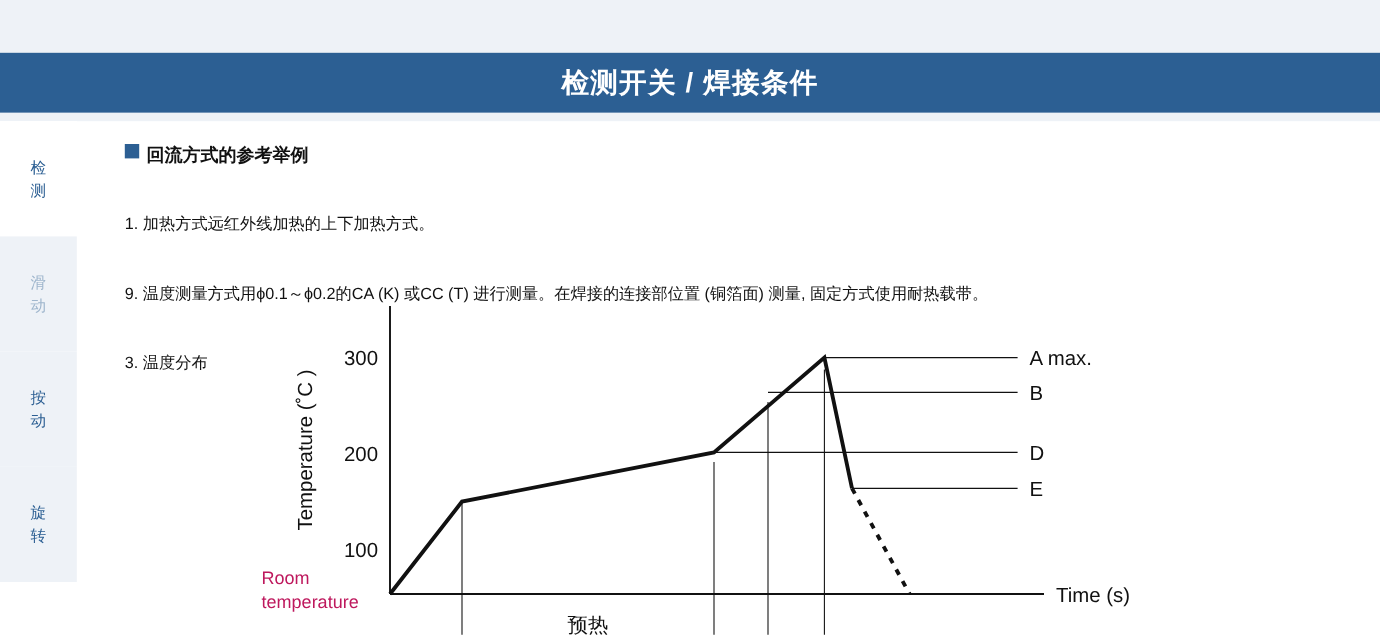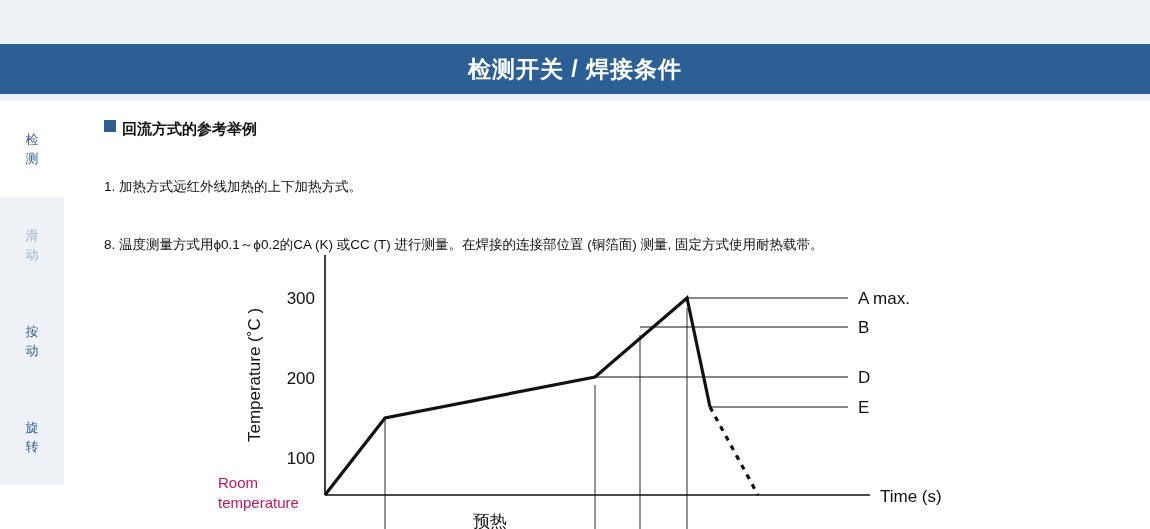--- a/index.html
+++ b/index.html
@@ -149,21 +149,22 @@
     </div>
   </div>
 
   <div class="content">
     <div class="section-head">
       <div class="blue-square"></div>
       <div class="label">回流方式的参考举例</div>
     </div>
     <div class="notes">
       <div>1. 加热方式远红外线加热的上下加热方式。</div>
-      <div>8. 温度测量方式用ϕ0.1～ϕ0.2的CA (K) 或CC (T) 进行测量。在焊接的连接部位置 (铜箔面) 测量, 固定方式使用耐热载带。</div>
+      <div>9. 温度测量方式用ϕ0.1～ϕ0.2的CA (K) 或CC (T) 进行测量。在焊接的连接部位置 (铜箔面) 测量, 固定方式使用耐热载带。</div>
+      <div>3. 温度分布</div>
     </div>
   </div>
 
   <div class="chart-wrap">
     <div class="room-label">
       <div>Room</div>
       <div>temperature</div>
     </div>
     <svg class="chart-svg" width="950" height="275" viewBox="0 0 950 275">
 

